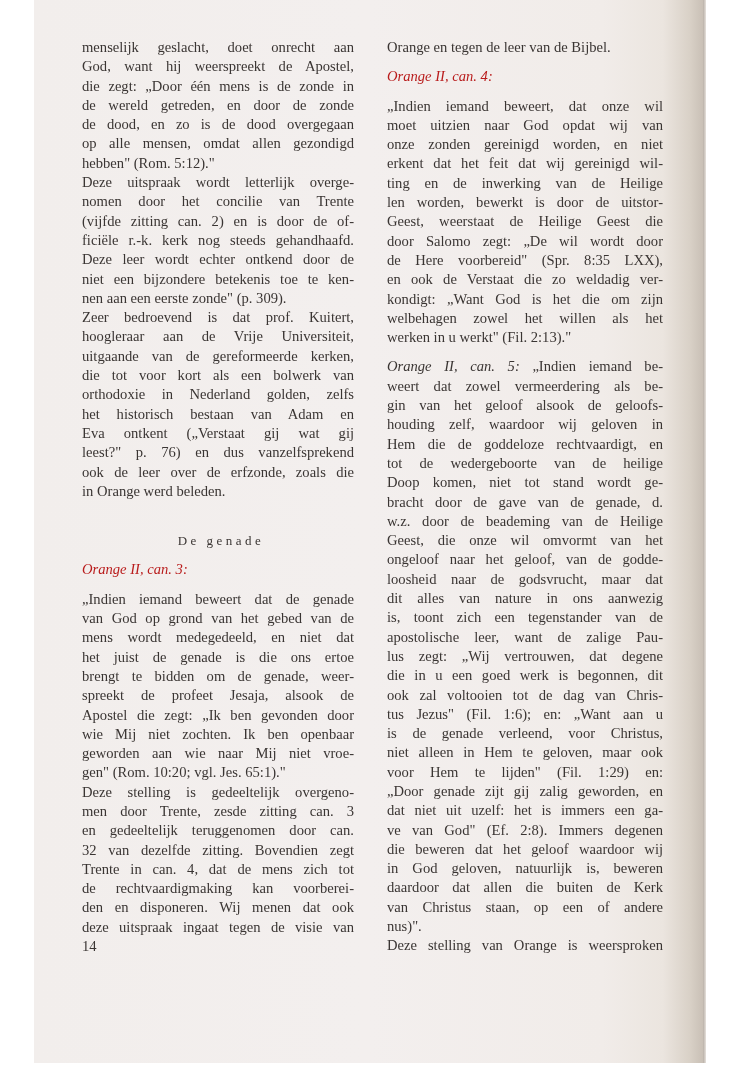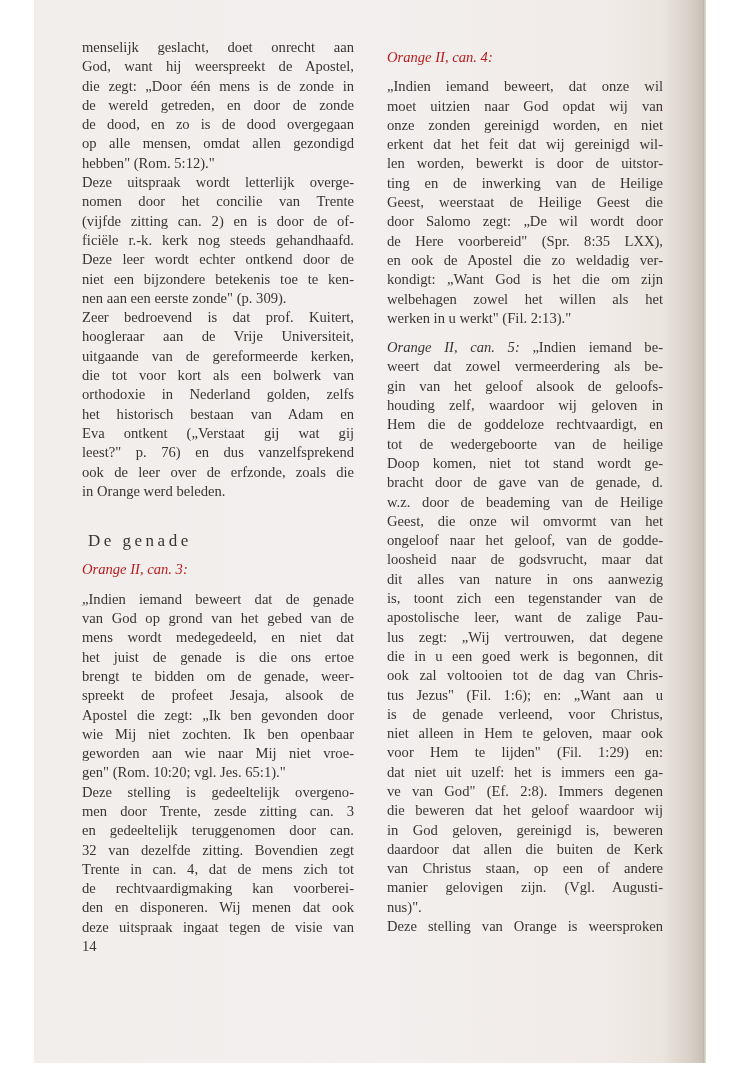--- a/index.html
+++ b/index.html
@@ -44,22 +44,23 @@
       text-align-last: justify;
       height: 19.3px;
     }
     .line.last {
       text-align-last: left;
     }
     .gap { display: block; height: 10px; }
     .gap-lg { display: block; height: 30px; }
     .heading {
       display: block;
+      text-align: center;
       letter-spacing: 3.5px;
-      font-size: 17px;
+      font-size: 13px;
       height: 19.3px;
       padding-left: 6px;
     }
     .canon {
       display: block;
       font-style: italic;
       height: 19.3px;
       color: #b91c1c;
     }
     .page-number {
@@ -129,34 +130,37 @@
       <span class="line">32 van dezelfde zitting. Bovendien zegt</span>
       <span class="line">Trente in can. 4, dat de mens zich tot</span>
       <span class="line">de rechtvaardigmaking kan voorberei-</span>
       <span class="line">den en disponeren. Wij menen dat ook</span>
       <span class="line">deze uitspraak ingaat tegen de visie van</span>
     </div>
   <span class="page-number">14</span>
 </div>
 
 <div class="col col-right">
+  <div id="r-para1">
+      <span class="line last">Orange en tegen de leer van de Bijbel.</span>
+    </div>
   <span class="gap"></span>
   <span class="canon">Orange II, can. 4:</span>
   <span class="gap"></span>
   <div id="r-canon4">
       <span class="line">„Indien iemand beweert, dat onze wil</span>
       <span class="line">moet uitzien naar God opdat wij van</span>
       <span class="line">onze zonden gereinigd worden, en niet</span>
       <span class="line">erkent dat het feit dat wij gereinigd wil-</span>
+      <span class="line">ting en de inwerking van  de  Heilige</span>
       <span class="line">len worden, bewerkt is door de uitstor-</span>
-      <span class="line">ting en de inwerking van  de  Heilige</span>
       <span class="line">Geest, weerstaat de Heilige Geest die</span>
       <span class="line">door Salomo zegt: „De wil wordt door</span>
       <span class="line">de Here voorbereid" (Spr. 8:35 LXX),</span>
-      <span class="line">en ook de Apostel die zo weldadig ver-</span>
+      <span class="line">en ook de Verstaat die zo weldadig ver-</span>
       <span class="line">kondigt: „Want God is het die om zijn</span>
       <span class="line">welbehagen zowel het  willen  als  het</span>
       <span class="line last">werken in u werkt" (Fil. 2:13)."</span>
     </div>
   <span class="gap"></span>
   <span class="line"><i>Orange II, can. 5:</i><span> „Indien iemand be-</span></span>
   <div id="r-canon5">
       <span class="line">weert dat zowel vermeerdering als be-</span>
       <span class="line">gin van het geloof alsook de geloofs-</span>
       <span class="line">houding zelf, waardoor wij geloven in</span>
@@ -171,25 +175,25 @@
       <span class="line">dit alles van nature in ons aanwezig</span>
       <span class="line">is, toont zich een tegenstander van de</span>
       <span class="line">apostolische leer, want de zalige Pau-</span>
       <span class="line">lus zegt: „Wij vertrouwen, dat degene</span>
       <span class="line">die in u een goed werk is begonnen, dit</span>
       <span class="line">ook zal voltooien tot de dag van Chris-</span>
       <span class="line">tus Jezus" (Fil. 1:6); en: „Want aan u</span>
       <span class="line">is de genade verleend, voor  Christus,</span>
       <span class="line">niet alleen in Hem te geloven, maar ook</span>
       <span class="line">voor Hem te lijden" (Fil. 1:29) en:</span>
+      <span class="line">„Door genade zijt gij zalig geworden, en</span>
       <span class="line">dat niet uit uzelf: het is immers een ga-</span>
       <span class="line">ve van God" (Ef. 2:8). Immers degenen</span>
       <span class="line">die beweren dat het geloof waardoor wij</span>
-      <span class="line">in God geloven, gereinigd is, beweren</span>
+      <span class="line">in God geloven, natuurlijk is, beweren</span>
       <span class="line">daardoor dat allen die buiten de Kerk</span>
       <span class="line">van Christus staan, op een of andere</span>
-      <span class="line">manier gelovigen zijn.  (Vgl. Augusti-</span>
       <span class="line last">nus)".</span>
     </div>
   <div id="r-para2">
       <span class="line">Deze stelling van Orange is weersproken</span>
     </div>
 </div>
 
 </body></html>

